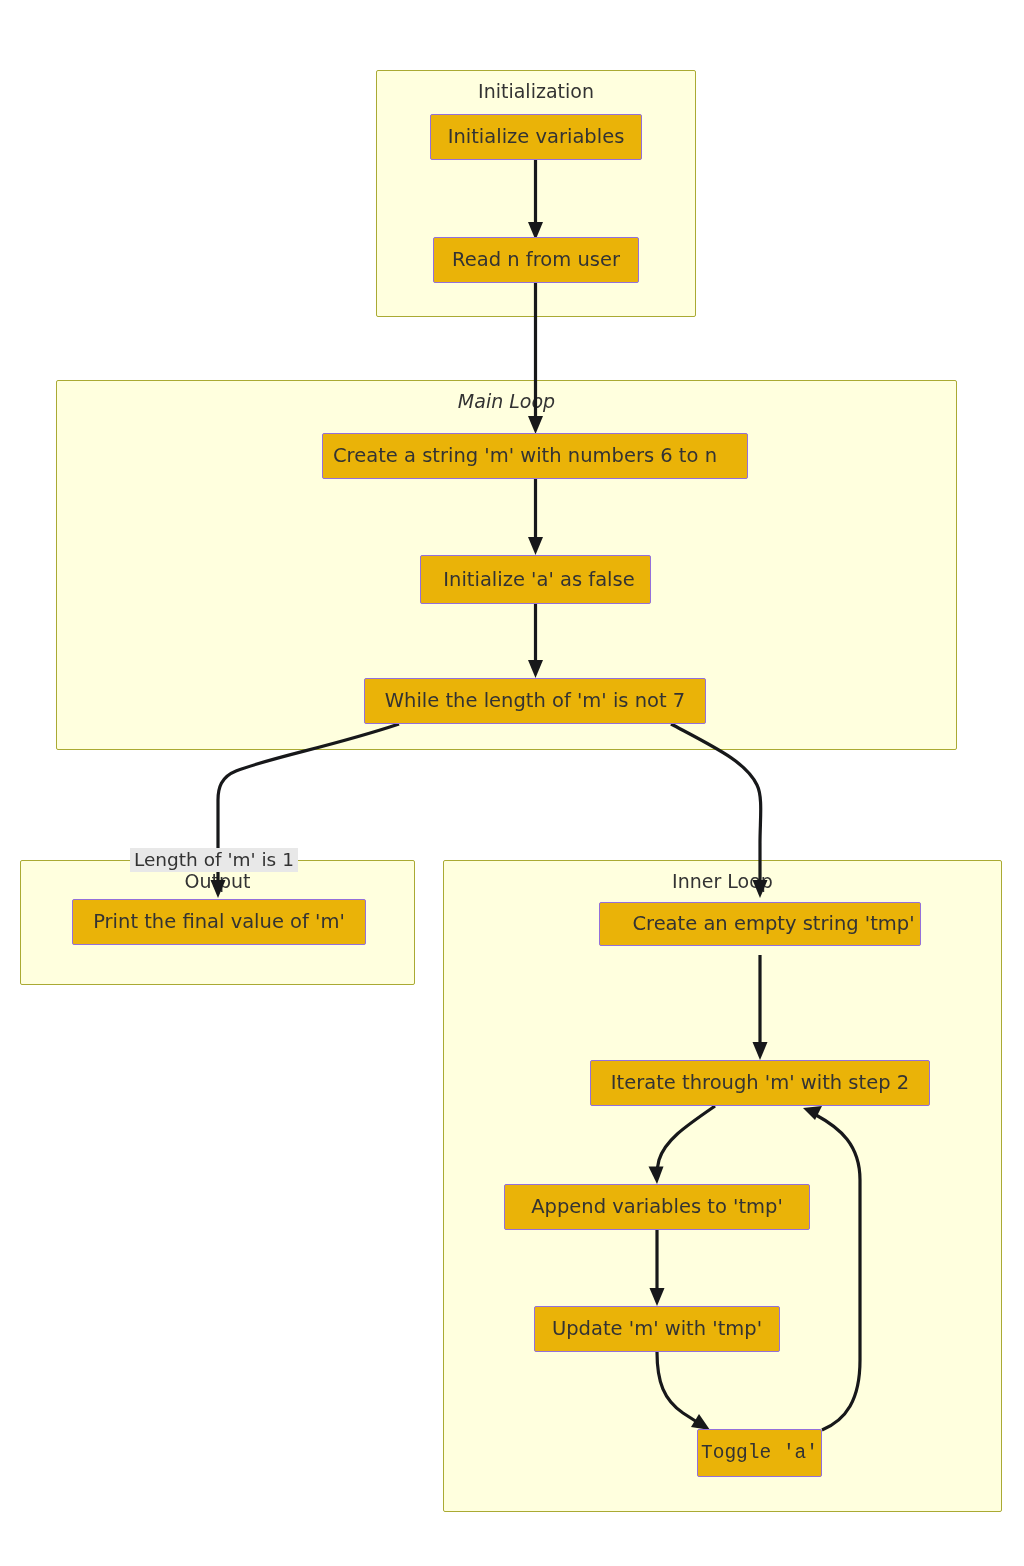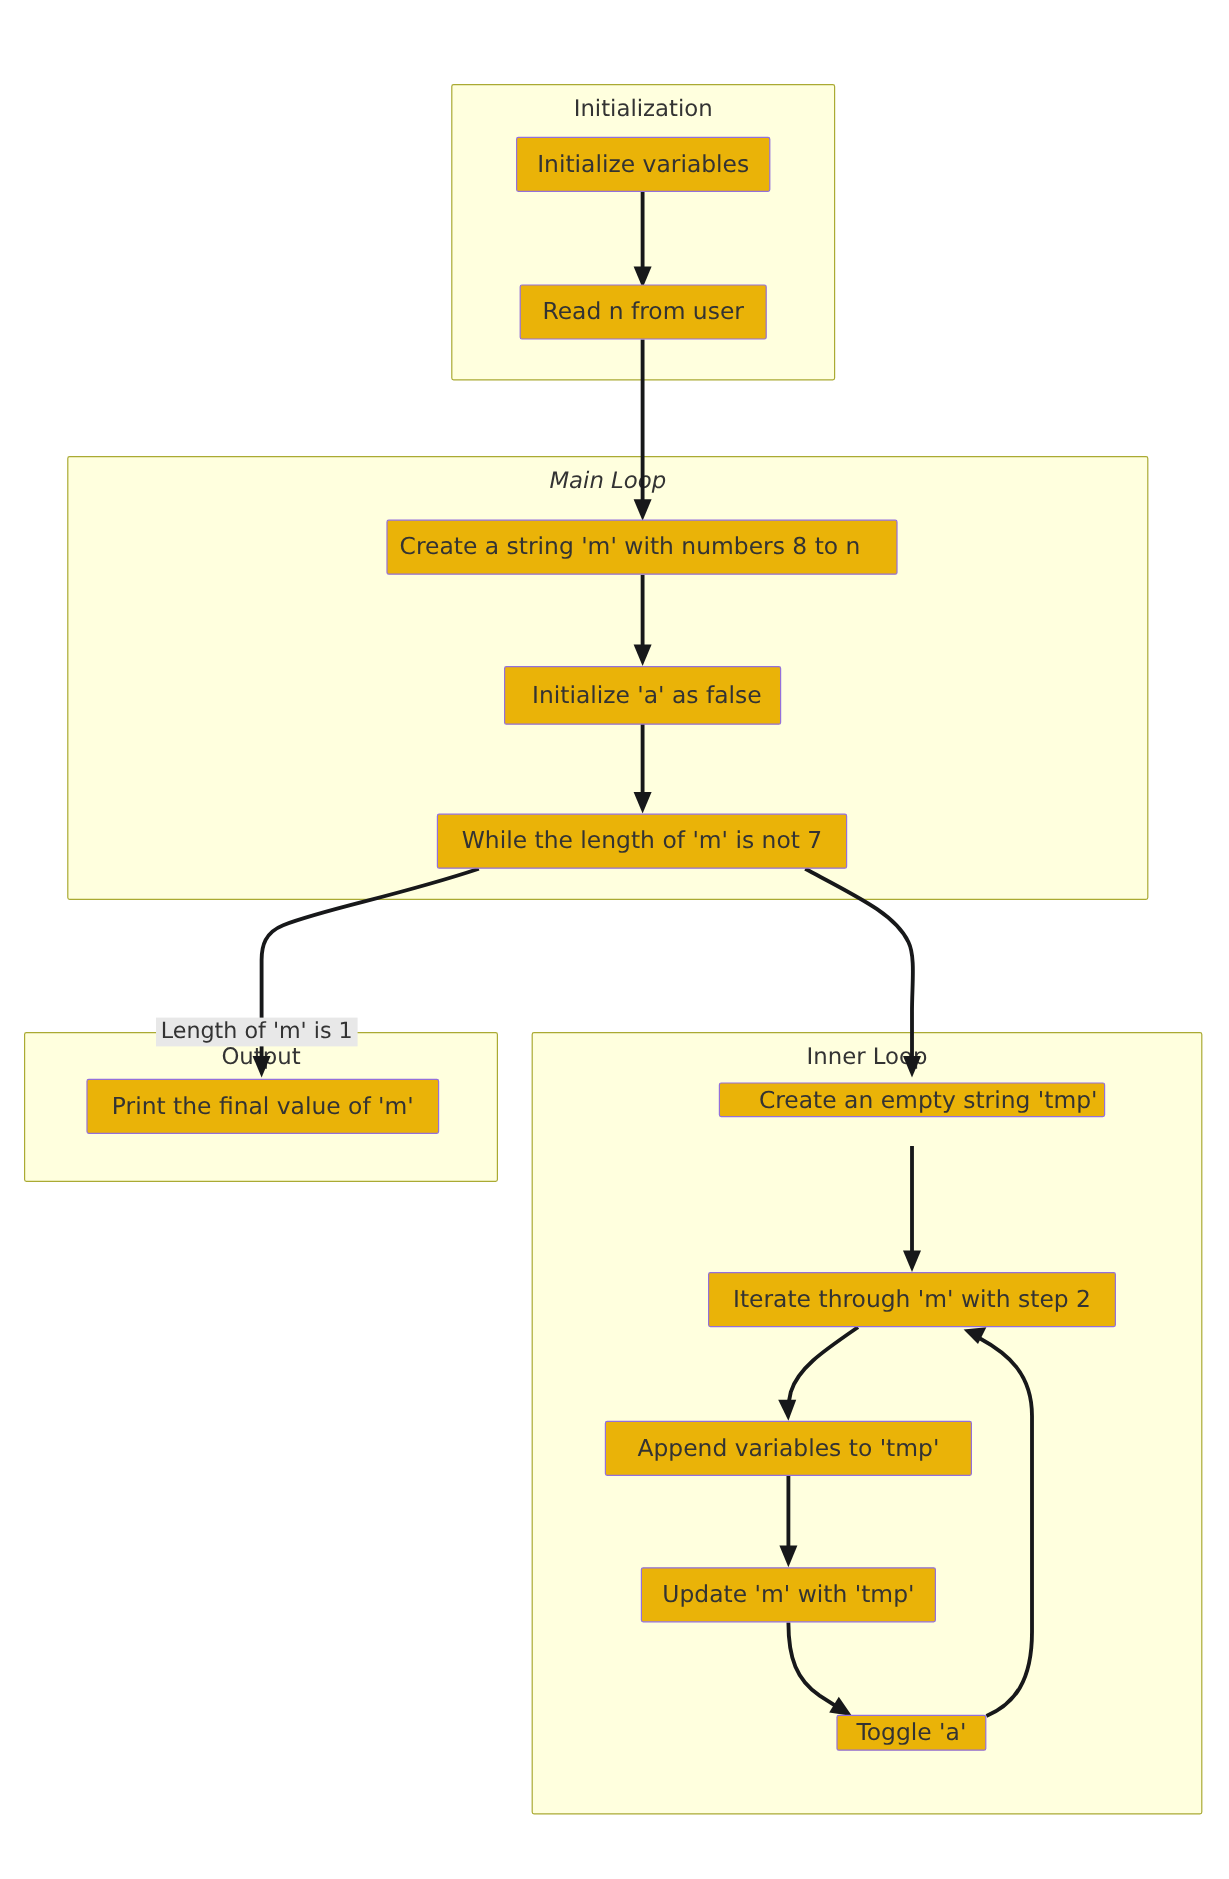--- a/index.html
+++ b/index.html
@@ -151,52 +151,52 @@
 
   <div class="node" style="left:430px; top:114px; width:212px; height:46px;">
     <span>Initialize variables</span>
   </div>
 
   <div class="node" style="left:433px; top:237px; width:206px; height:46px;">
     <span>Read n from user</span>
   </div>
 
   <div class="node clip" style="left:322px; top:433px; width:426px; height:46px;">
-    <span>Create a string 'm' with numbers 8 to n</span>
+    <span>Create a string 'm' with numbers 6 to n</span>
   </div>
 
   <div class="node" style="left:420px; top:555px; width:231px; height:49px;padding-left:15px;">
     <span>Initialize 'a' as false</span>
   </div>
 
   <div class="node" style="left:364px; top:678px; width:342px; height:46px;">
     <span>While the length of 'm' is not 7</span>
   </div>
 
   <div class="edge-label" style="left:130px; top:800px;margin-top:48px;">
     <span>Length of 'm' is 1</span>
   </div>
 
   <div class="node" style="left:72px; top:899px; width:294px; height:46px;">
     <span>Print the final value of 'm'</span>
   </div>
 
-  <div class="node" style="left:599px; top:902px; width:322px; height:29px;padding-left:35px;">
+  <div class="node" style="left:599px; top:902px; width:322px; height:44px;padding-left:35px;">
     <span>Create an empty string 'tmp'</span>
   </div>
 
   <div class="node" style="left:590px; top:1060px; width:340px; height:46px;">
     <span>Iterate through 'm' with step 2</span>
   </div>
 
   <div class="node" style="left:504px; top:1184px; width:306px; height:46px;">
     <span>Append variables to 'tmp'</span>
   </div>
 
   <div class="node" style="left:534px; top:1306px; width:246px; height:46px;">
     <span>Update 'm' with 'tmp'</span>
   </div>
 
-  <div class="node" style="left:697px; top:1429px; width:125px; height:30px;">
+  <div class="node" style="left:697px; top:1429px; width:125px; height:48px;font-family:Liberation Mono, monospace;">
     <span>Toggle 'a'</span>
   </div>
 
 </div>
 
 </body></html>

